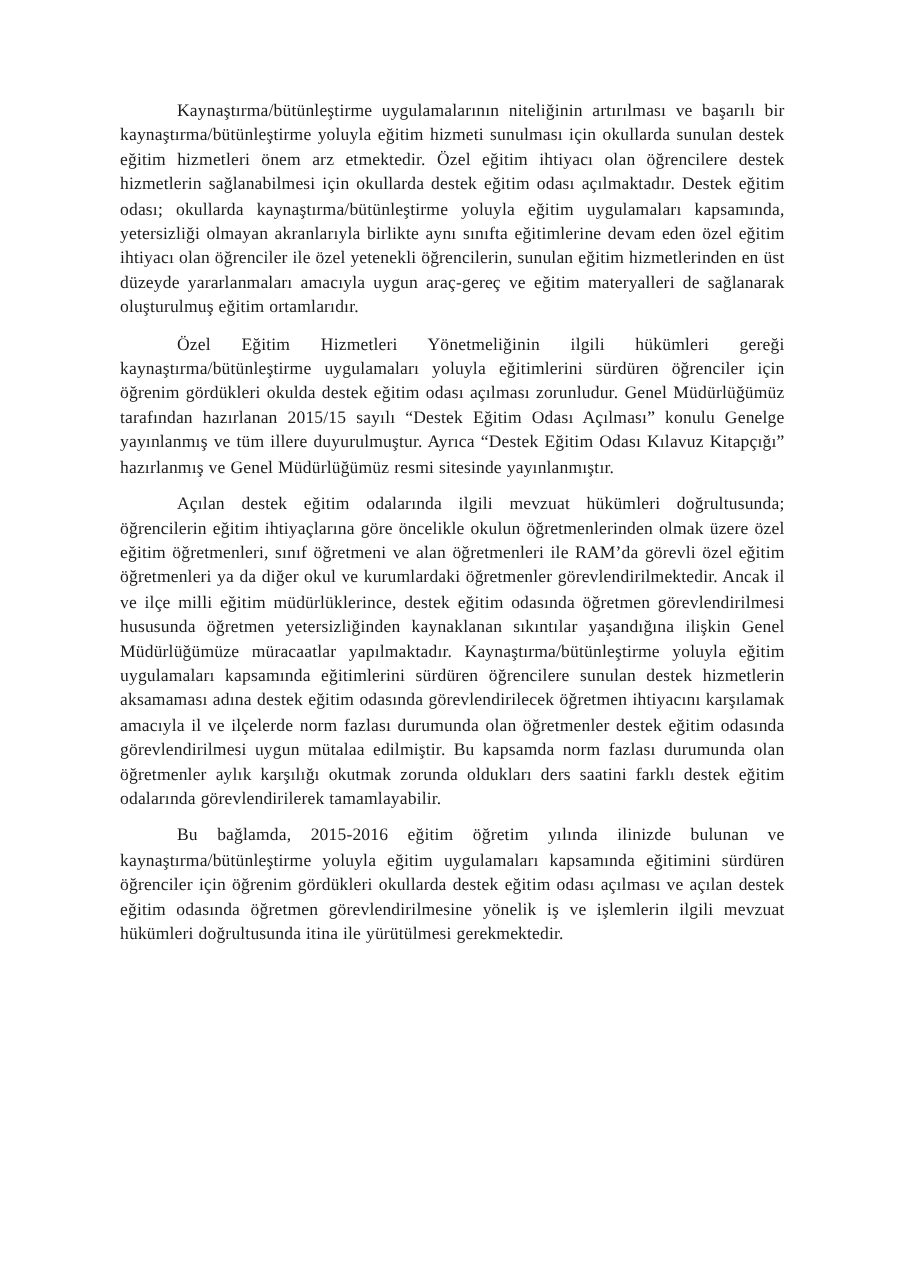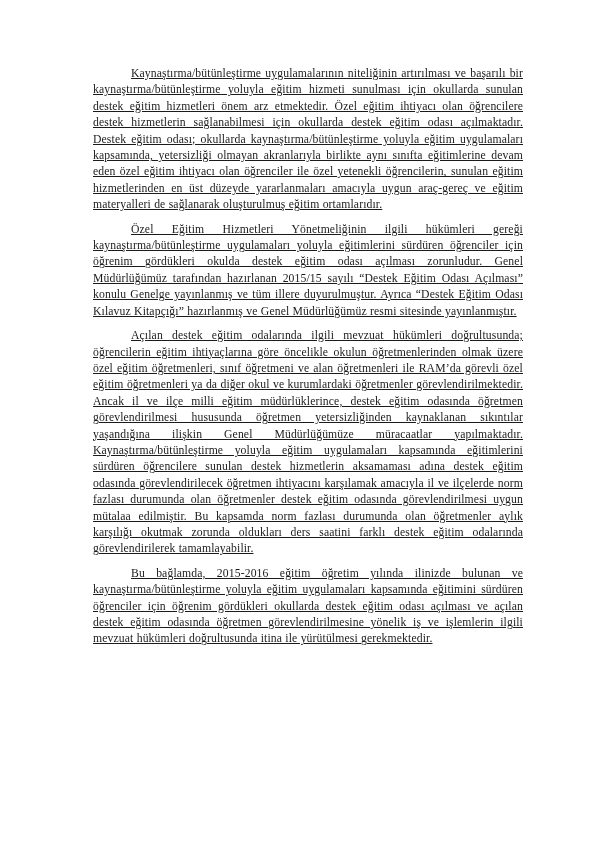--- a/index.html
+++ b/index.html
@@ -22,31 +22,30 @@
     background: #ffffff;
     box-sizing: border-box;
   }
   .doc-body {
     position: absolute;
     left: 76px;
     top: 66px;
     width: 447px;
   }
   .para {
-    margin: 0 0 8px 17px;
+    margin: 0 0 8px 4px;
     text-align: justify;
     text-justify: inter-word;
     text-indent: 38px;
     font-size: 11.7px;
     line-height: 16.4px;
     letter-spacing: 0.01em;
     word-spacing: 0.02em;
     color: #1b1b1b;
     hyphens: none;
-    text-decoration: underline;
   }
   .para:last-child {
     margin-bottom: 0;
   }
   
   .para.loose-first::first-line {
     word-spacing: 0.55em;
   }
 </style>
 </head>

